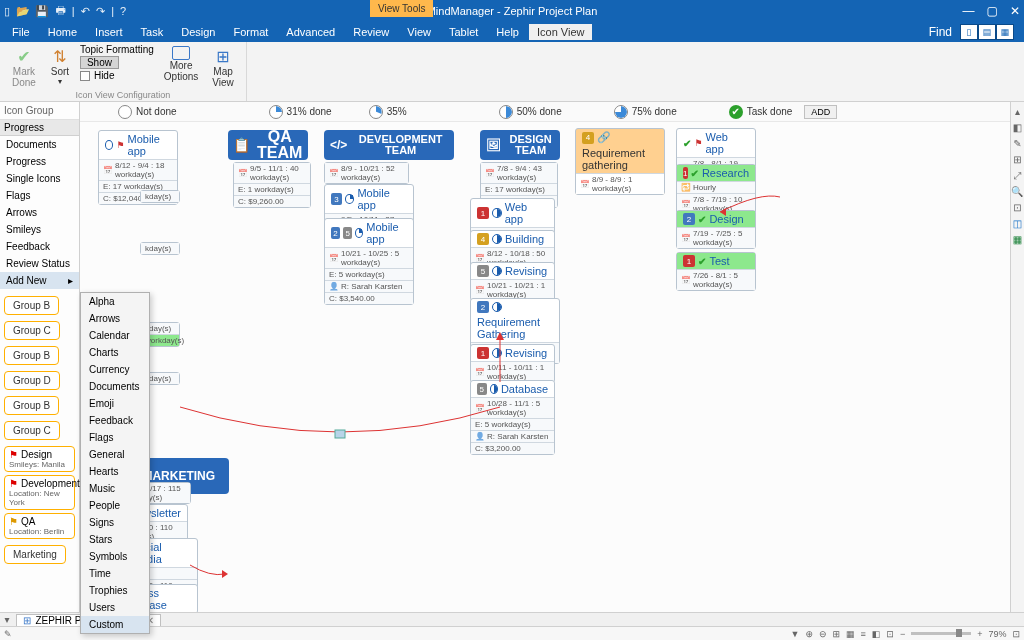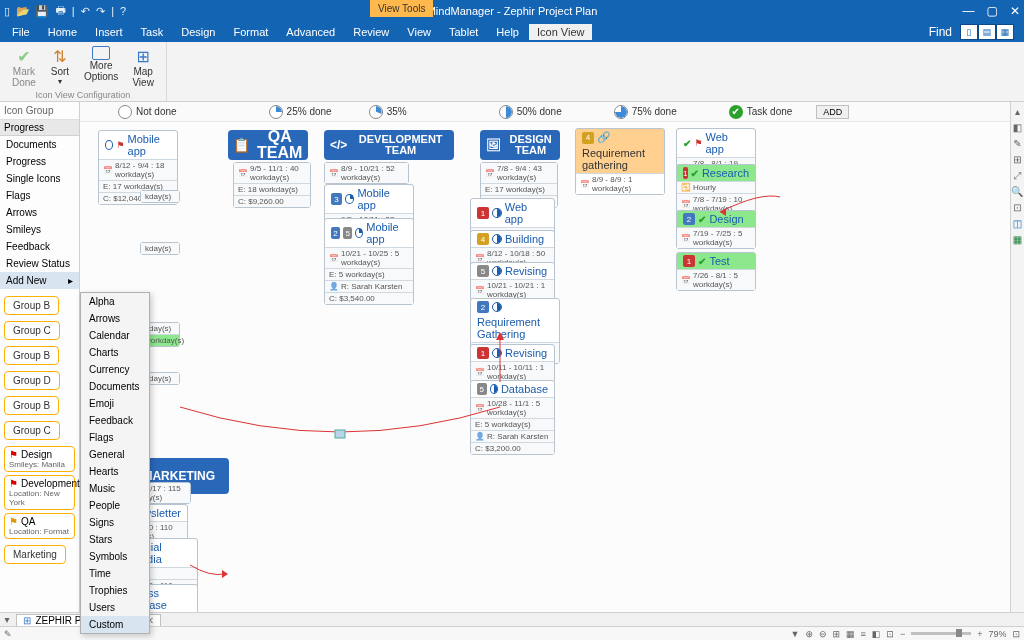--- a/index.html
+++ b/index.html
@@ -55,21 +55,21 @@
 
 
 .colheader { position: absolute; left: 80px; top: 102px; right: 14px; height: 20px; background: #fafafa; display: flex; align-items: center; padding-left: 8px; gap: 12px; border-bottom: 1px solid #e8e8e8; }
 .colheader .pill { display: flex; align-items: center; gap: 4px; font-size: 10px; color: #333; }
 .colheader .circle { width: 14px; height: 14px; border-radius: 50%; border: 1px solid #888; background: #fff; position: relative; overflow: hidden; }
 .colheader .circle.p25::after { content:''; position:absolute; width:50%; height:50%; top:0; right:0; background:#3c8ad8; border-radius:0 14px 0 0; }
 .colheader .circle.p35::after { content:''; position:absolute; width:50%; height:100%; top:0; right:0; background:#3c8ad8; border-radius:0 14px 14px 0; clip-path: polygon(0 0, 100% 0, 100% 70%, 0 50%); }
 .colheader .circle.p50::after { content:''; position:absolute; width:50%; height:100%; top:0; right:0; background:#3c8ad8; border-radius:0 14px 14px 0; }
 .colheader .circle.p75::after { content:''; position:absolute; inset:0; background:conic-gradient(#3c8ad8 0 270deg, #fff 270deg 360deg); border-radius:50%; }
 .colheader .checkcircle { width:14px; height:14px; border-radius:50%; background:#2ca02c; color:#fff; display:flex; align-items:center; justify-content:center; font-size:10px; }
-.colheader .addbtn { margin-left: 12px; padding: 1px 6px; background:#f0f0f0; border:1px solid #c0c0c0; font-size:9px; cursor:pointer; }
+.colheader .addbtn { padding: 1px 6px; background:#f0f0f0; border:1px solid #c0c0c0; font-size:9px; cursor:pointer; }
 
 
 .canvas { position: absolute; left: 80px; top: 122px; right: 14px; bottom: 28px; background: #fcfcfc; overflow: hidden; }
 .card { position: absolute; background: #fff; border: 1px solid #b8c4d0; border-radius: 3px; font-size: 10px; }
 .card .title { padding: 2px 6px; color: #1a5cad; font-size: 11px; display: flex; align-items: center; gap: 3px; }
 .card .title .num { background:#4178be; color:#fff; width:12px; height:12px; font-size:8px; display:inline-flex; align-items:center; justify-content:center; border-radius:2px; }
 .card .title .num.r { background:#c33; }
 .card .title .prog { width:10px; height:10px; border:1px solid #1a5cad; border-radius:50%; display:inline-block; position:relative; }
 .card .title .prog.half::after { content:''; position:absolute; width:50%; height:100%; right:0; background:#1a5cad; border-radius:0 10px 10px 0; }
 .card .title .prog.q::after { content:''; position:absolute; width:50%; height:50%; right:0; top:0; background:#1a5cad; }
@@ -156,20 +156,30 @@
       <div class="ribbtn">
         <div class="icon" style="color:#8c8">✔</div>
         <div style="white-space:pre-line;text-align:center">Mark
 Done</div>
       </div>
       <div class="ribbtn enabled">
         <div class="icon" style="color:#d08030">⇅</div>
         <div>Sort</div>
         <div style="font-size:8px">▾</div>
       </div>
+      <div class="ribstack">
+        <div class="row">Topic Formatting</div>
+        <div class="row">
+            <span class="showbtn">Show</span>
+          </div>
+        <div class="row">
+            <span class="chk"></span>
+            <span>Hide</span>
+          </div>
+      </div>
       <div class="ribbtn enabled">
         <div class="icon" style="border:1px solid #3a78c8;width:18px;height:14px;border-radius:2px"></div>
         <div style="white-space:pre-line;text-align:center">More
 Options</div>
       </div>
       <div class="ribbtn enabled">
         <div class="icon" style="color:#3a78c8">⊞</div>
         <div style="white-space:pre-line;text-align:center">Map
 View</div>
       </div>
@@ -211,21 +221,21 @@
           <span class="flag">⚑</span>
           <span>Development</span>
         </div>
       <div class="loc">Location: New York</div>
     </div>
     <div class="designbadge">
       <div class="top">
           <span class="flag" style="color:#d90">⚑</span>
           <span>QA</span>
         </div>
-      <div class="loc">Location: Format</div>
+      <div class="loc">Location: Berlin</div>
     </div>
     <div class="groupbadge">Marketing</div>
   </div>
 </div>
 
 <div class="submenu">
   <div class="mi">Alpha</div>
   <div class="mi">Arrows</div>
   <div class="mi">Calendar</div>
   <div class="mi">Charts</div>
@@ -247,21 +257,21 @@
   <div class="mi sel">Custom</div>
 </div>
 
 <div class="colheader">
   <div class="pill" style="margin-left:30px">
       <span class="circle"></span>
       <span>Not done</span>
     </div>
   <div class="pill" style="margin-left:80px">
       <span class="circle p25"></span>
-      <span>25% done</span>
+      <span>31% done</span>
     </div>
   <div class="pill" style="margin-left:25px">
       <span class="circle p35"></span>
       <span>35%</span>
     </div>
   <div class="pill" style="margin-left:80px">
       <span class="circle p50"></span>
       <span>50% done</span>
     </div>
   <div class="pill" style="margin-left:40px">
@@ -362,21 +372,21 @@
         <span style="font-size:14px">📋</span>
         <span style="font-size:16px;white-space:pre-line;line-height:1">QA TEAM</span>
       </div>
   </div>
   <div class="card" style="left:153px; top:40px; width:78px">
     <div class="detail" style="border:none">
         <span class="dicon">📅</span>
         <span>9/5 - 11/1 : 40 workday(s)</span>
       </div>
     <div class="detail">
-        <span>E: 18 workday(s)</span>
+        <span>E: 1 workday(s)</span>
       </div>
     <div class="detail">
         <span>C: $9,260.00</span>
       </div>
   </div>
 
   <div class="bigcard" style="left:244px; top:8px; width:130px; height:30px">
     <div style="display:flex;gap:6px;align-items:center">
         <span style="font-size:12px">&lt;/&gt;</span>
         <span style="font-size:11px;line-height:1">DEVELOPMENT TEAM</span>

